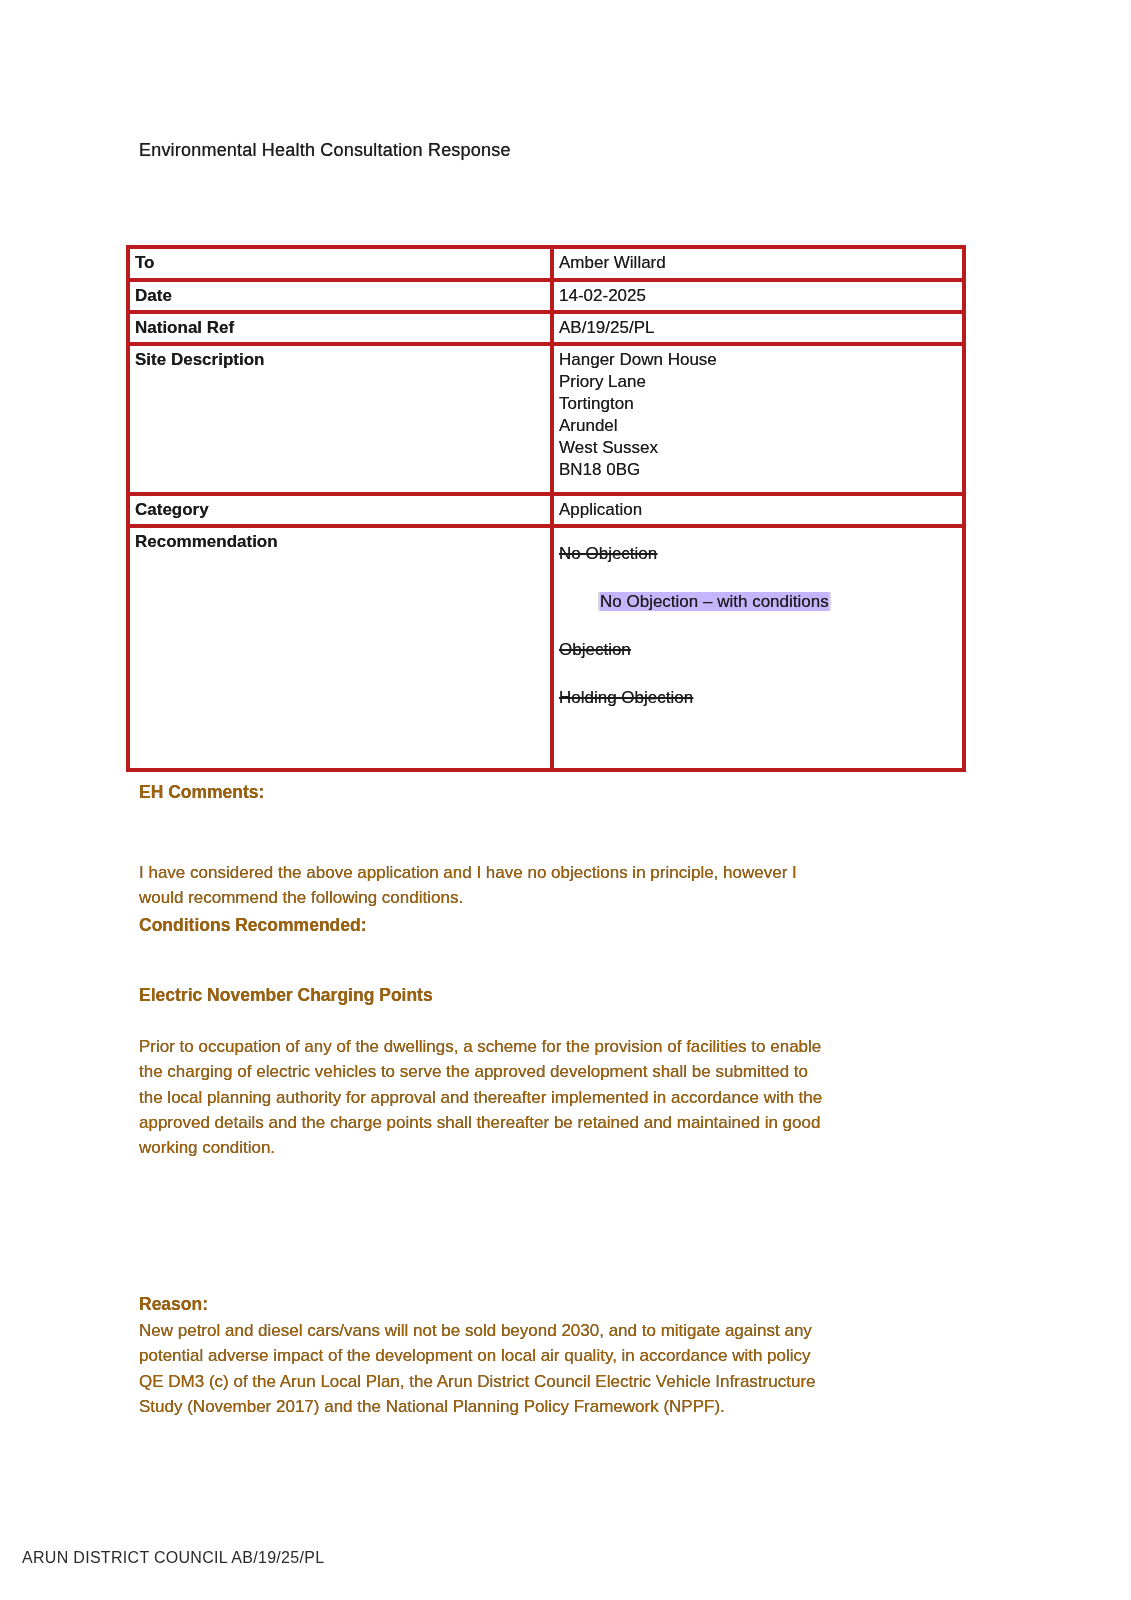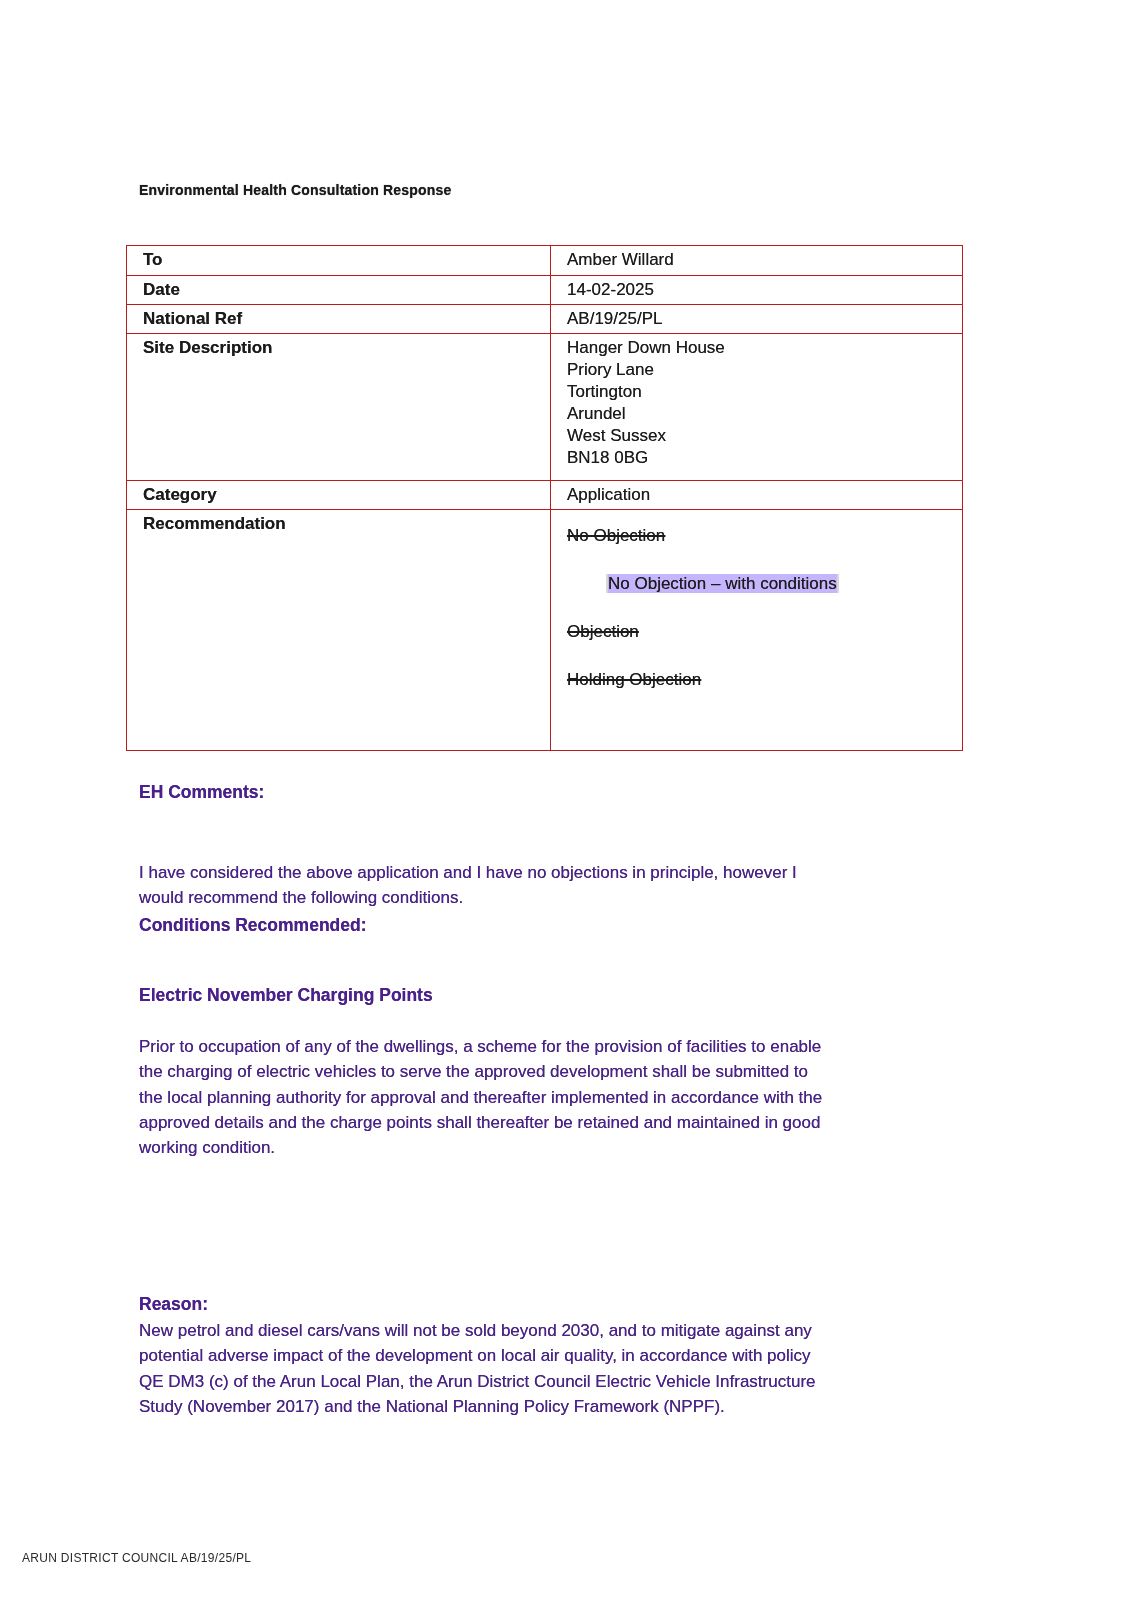--- a/index.html
+++ b/index.html
@@ -10,43 +10,42 @@
     background: #ffffff;
     font-family: "Liberation Sans", "DejaVu Sans", sans-serif;
     color: #1b1b1b;
     overflow: hidden;
   }
   .txt {
     position: absolute;
     white-space: pre-line;
     font-size: 17px;
     line-height: 25.3px;
-    color: #4c1d95;
+    color: #a16207;
     text-shadow: 0 0 0.6px rgba(45,45,45,0.85);
   }
   .heading { font-weight: bold; font-size: 17.5px; }
   .doc-title {
     position: absolute;
     top: 136px; left: 139px;
-    font-size: 14px; font-weight: bold; line-height: 28px;
+    font-size: 18px; font-weight: normal; line-height: 28px;
     letter-spacing: 0.2px;
     text-shadow: 0 0 0.7px rgba(35,35,35,0.9);
-    margin-top: 40px;
   }
   table.consult {
     position: absolute;
     top: 245px; left: 126px;
     width: 836px;
     border-collapse: collapse;
     table-layout: fixed;
   }
   table.consult td {
-    border: 1px solid #b91c1c;
+    border: 4px solid #b91c1c;
     vertical-align: top;
-    padding: 3px 16px;
+    padding: 3px 5px;
     font-size: 17px;
     line-height: 22px;
     text-shadow: 0 0 0.6px rgba(45,45,45,0.85);
   }
   td.lbl { font-weight: bold; }
   td.multiline { line-height: 24.3px; }
   tr.r-to td   { height: 23px; }
   tr.r-sm td   { height: 20px; }
   tr.r-site td { height: 140px; margin-top: 16px; }
   tr.r-rec td  { height: 222px; }
@@ -58,21 +57,21 @@
   .rec-option .opt-text { display: inline; }
   .struck { text-decoration: line-through; text-decoration-thickness: 1.5px; }
   .highlighted {
     background: #c4b5fd;
     box-shadow: 2px 0 0 #d8d8d8, -2px 0 0 #d8d8d8;
     margin-left: 41px;
   }
   .footer-ref {
     position: absolute;
     top: 1551px; left: 22px;
-    font-size: 12px;
+    font-size: 16px;
     line-height: 14px;
     letter-spacing: 0.3px;
     color: #2a2a2a;
     white-space: nowrap;
   }
 </style>
 </head>
 <body>
 
 <div class="page">

